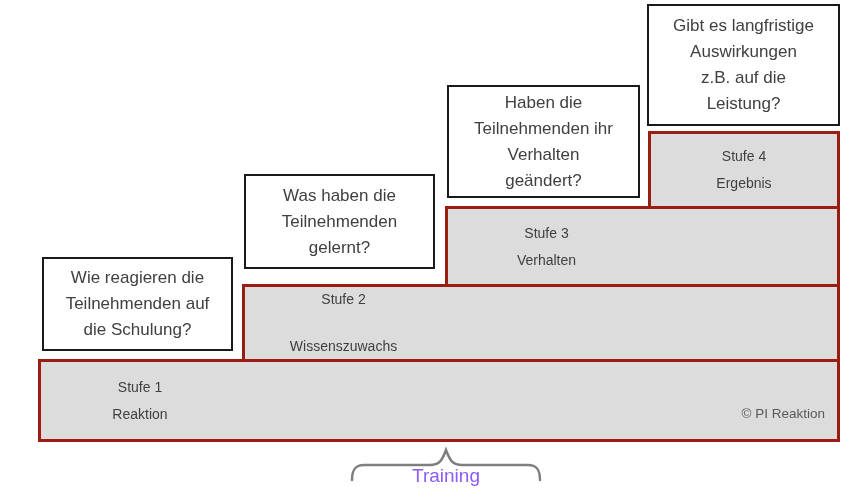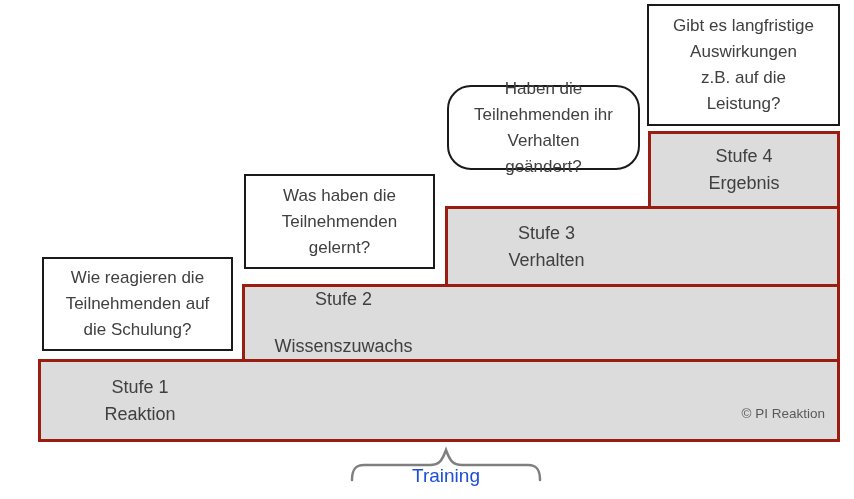--- a/index.html
+++ b/index.html
@@ -23,21 +23,21 @@
   }
   .bar-label {
     position: absolute;
     box-sizing: border-box;
     display: flex;
     flex-direction: column;
     align-items: center;
     justify-content: center;
     text-align: center;
     color: #404040;
-    font-size: 18px;
+    font-size: 14px;
     line-height: 27px;
   }
   .qbox {
     position: absolute;
     box-sizing: border-box;
     background: #ffffff;
     border: 2px solid #1a1a1a;
     display: flex;
     align-items: center;
     justify-content: center;
@@ -63,21 +63,21 @@
     top: 440px;
     width: 212px;
     height: 46px;
   }
   .brace-label {
     position: absolute;
     left: 346px;
     top: 464px;
     width: 200px;
     text-align: center;
-    color: #1d4ed8;
+    color: #8b5cf6;
     font-size: 19px;
     line-height: 23px;
   }
 </style>
 </head>
 <body>
 
 <div class="canvas">
 
   <div class="bar" style="left:38px; top:359px; width:802px; height:83px;"></div>
@@ -101,21 +101,21 @@
     <div>Stufe 4</div>
     <div>Ergebnis</div>
   </div>
 
   <div class="qbox" style="left:42px; top:257px; width:191px; height:94px;">Wie reagieren die
 Teilnehmenden auf
 die Schulung?</div>
   <div class="qbox" style="left:244px; top:174px; width:191px; height:95px;">Was haben die
 Teilnehmenden
 gelernt?</div>
-  <div class="qbox" style="left:447px; top:85px; width:193px; height:85px;border-radius:24px;">Haben die
+  <div class="qbox" style="left:447px; top:85px; width:193px; height:113px;">Haben die
 Teilnehmenden ihr
 Verhalten
 geändert?</div>
   <div class="qbox" style="left:647px; top:4px; width:193px; height:122px;">Gibt es langfristige
 Auswirkungen
 z.B. auf die
 Leistung?</div>
 
   <div class="copyright">© PI Reaktion</div>
 

